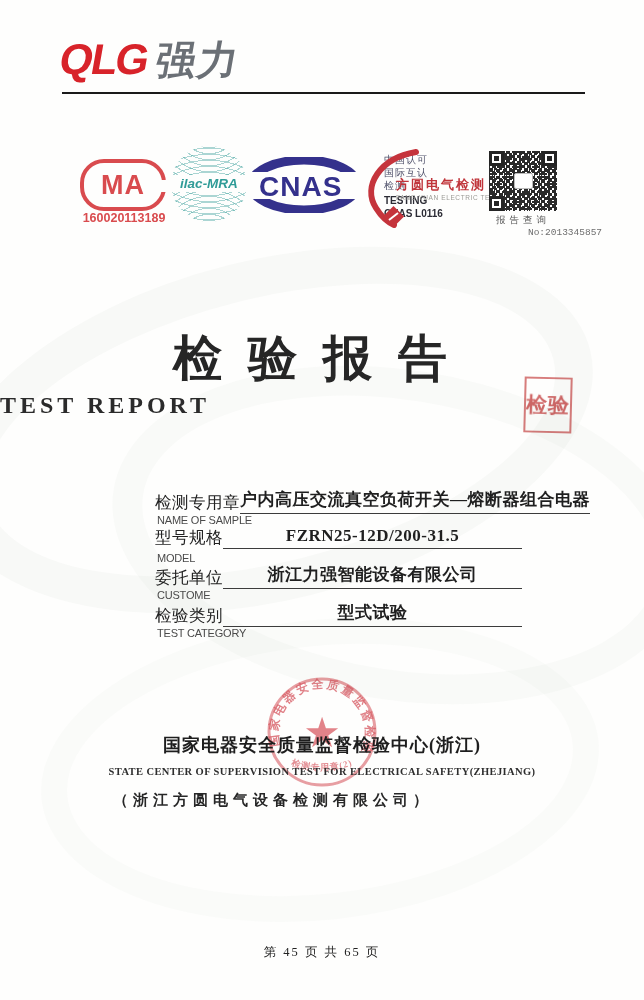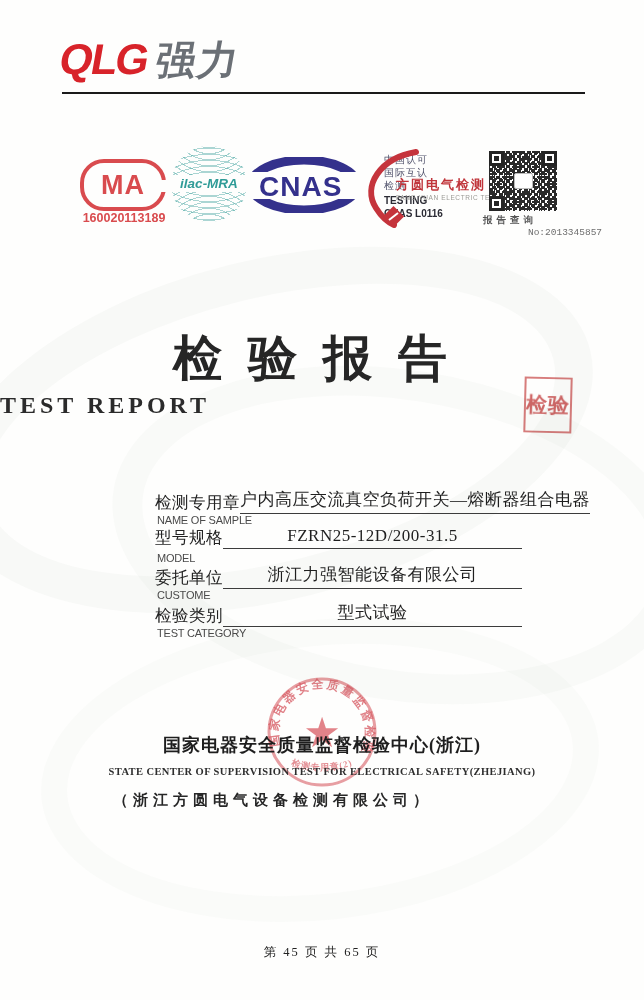--- a/index.html
+++ b/index.html
@@ -51,22 +51,22 @@
   .qr { position:absolute; left:489px; top:151px; width:68px; height:60px; background:#fff;
         background-image:
           repeating-conic-gradient(#2a2a2a 0% 25%, transparent 0% 50%),
           repeating-conic-gradient(#2a2a2a 0% 25%, transparent 0% 50%);
         background-position:0 0, 3px 2px; background-size:7px 7px, 5px 5px; image-rendering:pixelated; }
   .qr-f { position:absolute; width:15px; height:15px; border:3px solid #242424; background:#fff; }
   .qr-f::after { content:""; position:absolute; left:2px; top:2px; width:5px; height:5px; background:#242424; }
   .qr-f.tl { left:0; top:0; } .qr-f.tr { right:0; top:0; } .qr-f.bl { left:0; bottom:0; }
   .qr-center { position:absolute; left:25px; top:22px; width:19px; height:16px; background:#fff;
                border:1px solid #bbb; border-radius:2px; }
-  .qr-caption { position:absolute; left:472px; top:214px; width:76px; text-align:center;
-                font-size:9.5px; color:#555; letter-spacing:4px;font-weight:bold; }
+  .qr-caption { position:absolute; left:485px; top:214px; width:76px; text-align:center;
+                font-size:9.5px; color:#555; letter-spacing:4px; }
   .qr-number { position:absolute; left:485px; top:227px; width:76px; text-align:center;
                font-size:9.5px; color:#6e6e6e; font-family:Liberation Mono, monospace;margin-left:42px; }
 
   
   .title-cn { position:absolute; left:0; top:326px; width:620px; text-align:center;
               font-size:49px; font-weight:700; color:#262626; letter-spacing:26px; text-indent:26px; }
   .title-en { position:absolute; left:0; top:392px; width:620px; text-align:left;
               font-size:24px; font-weight:700; color:#2b2b2b; letter-spacing:4px; }
 
   
@@ -74,21 +74,21 @@
                 border:2.5px solid rgba(200,70,70,0.7); transform:rotate(1.5deg);
                 display:flex; align-items:center; justify-content:center; overflow:hidden;
                 mix-blend-mode:multiply; }
   .side-stamp span { font-size:21px; font-weight:700; color:rgba(198,66,66,0.8);
                      filter:blur(0.4px); letter-spacing:1px; white-space:nowrap; }
 
   
   .field-row { position:absolute; left:155px; width:367px; display:flex; align-items:flex-end; }
   .field-label { font-size:16.5px; color:#222; white-space:nowrap; letter-spacing:0.5px; }
   .field-value { flex:1; text-align:center; border-bottom:1.5px solid #3c3c3c; padding-bottom:2px;
-                 font-size:17px; color:#1f1f1f; white-space:nowrap; letter-spacing:0.5px; }
+                 font-size:17px; color:#1f1f1f; white-space:nowrap; letter-spacing:0.5px;font-weight:bold; }
   .field-sub { position:absolute; left:157px; font-family:"Liberation Sans",sans-serif;
                font-size:11px; color:#4a4a4a; letter-spacing:-0.2px; }
   .row1 { top:488px; } .sub1 { top:514px; }
   .row2 { top:526px; } .sub2 { top:552px; }
   .row3 { top:563px; } .sub3 { top:589px; }
   .row4 { top:601px; } .sub4 { top:627px; }
 
   
   .stamp-circle { position:absolute; left:260px; top:670px; mix-blend-mode:multiply; opacity:0.85; }
   .footer-cn { position:absolute; left:0; top:733px; width:644px; text-align:center;

